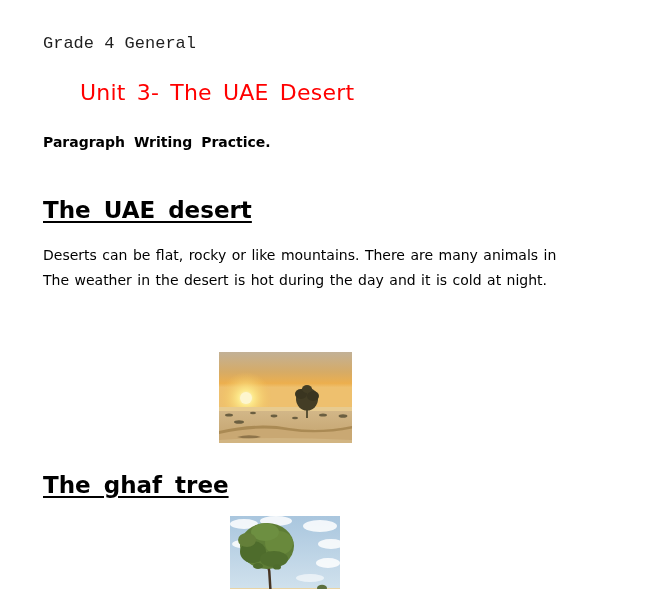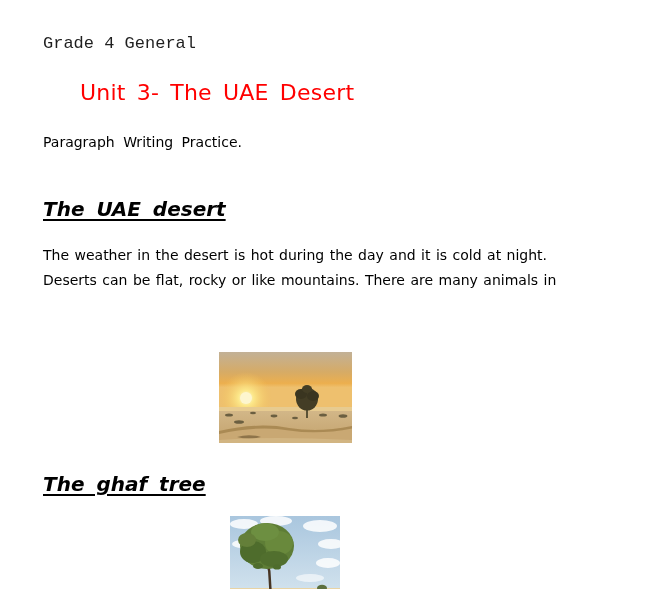--- a/index.html
+++ b/index.html
@@ -29,34 +29,33 @@
     font-size: 22px;
     color: #ff0000;
     word-spacing: 4px;
     letter-spacing: 0.2px;
     white-space: nowrap;
     margin-left: 37px;
   }
   .doc-subtitle {
     left: 43px; top: 134px;
     font-size: 14px;
-    font-weight: normal;
+    font-weight: bold;
     word-spacing: 4px;
     white-space: nowrap;
     text-align: center;
   }
   .section-heading {
-    font-size: 20px;
+    font-size: 23px;
     font-weight: bold;
     word-spacing: 5px;
     text-decoration: underline;
     text-decoration-thickness: 2px;
     text-underline-offset: 3px;
     white-space: nowrap;
-    font-style: italic;
   }
   .heading-uae { left: 43px; top: 197px; }
   .heading-ghaf { left: 43px; top: 472px; text-align: right; }
 
   .body-paragraph {
     left: 43px; top: 243px;
     font-size: 14px;
     line-height: 25px;
     word-spacing: 1px;
   }
@@ -75,22 +74,22 @@
 
 <div class="abs header-label">Grade 4 General</div>
 
 <div class="abs doc-title">Unit 3- The UAE Desert</div>
 
 <div class="abs doc-subtitle">Paragraph Writing Practice.</div>
 
 <div class="abs section-heading heading-uae">The UAE desert</div>
 
 <div class="abs body-paragraph">
+  <div class="pline">Deserts can be flat, rocky or like mountains. There are many animals in</div>
   <div class="pline">The weather in the desert is hot during the day and it is cold at night.</div>
-  <div class="pline">Deserts can be flat, rocky or like mountains. There are many animals in</div>
 </div>
 
 <div class="abs photo-frame photo-desert">
   <svg viewBox="0 0 133 91" preserveAspectRatio="none" aria-hidden="true">
     <defs>
       <linearGradient id="dsky" x1="0" y1="0" x2="0" y2="1">
         <stop offset="0" stop-color="#c2b197"></stop>
         <stop offset="0.35" stop-color="#d6ab66"></stop>
         <stop offset="0.55" stop-color="#ecaf4e"></stop>
         <stop offset="0.62" stop-color="#eec06e"></stop>

